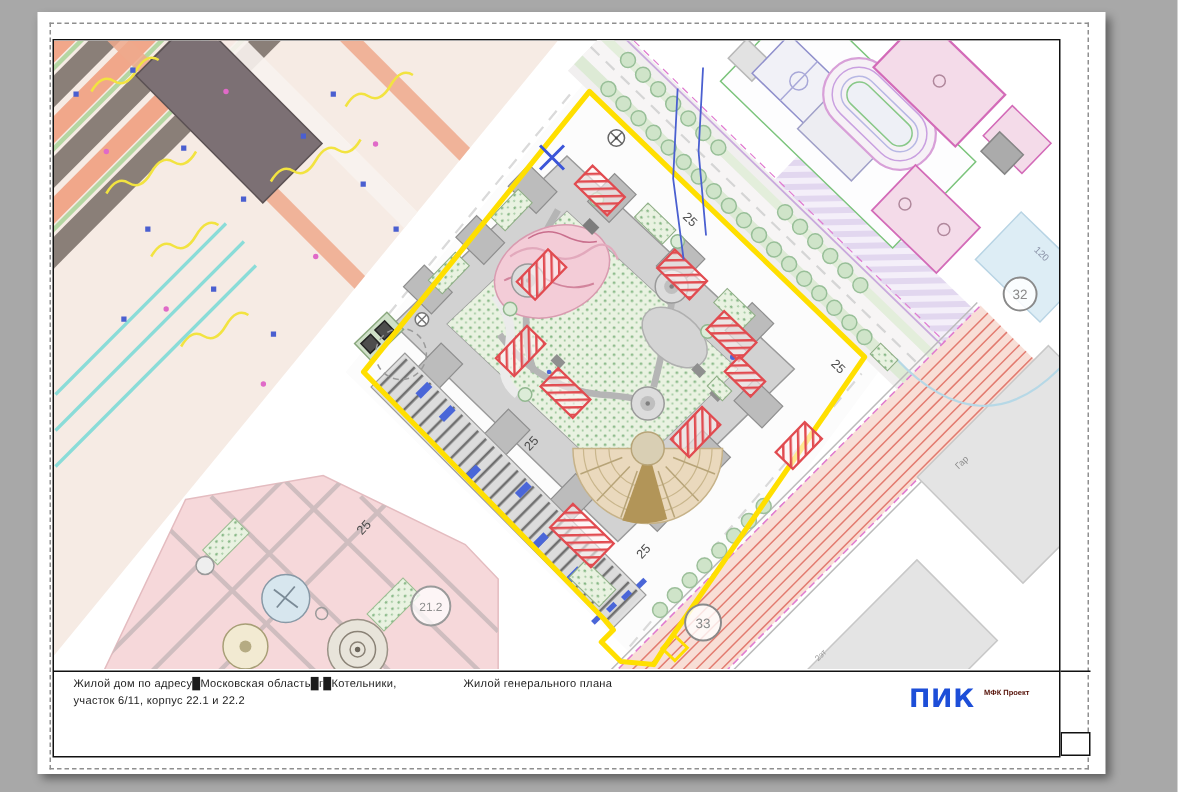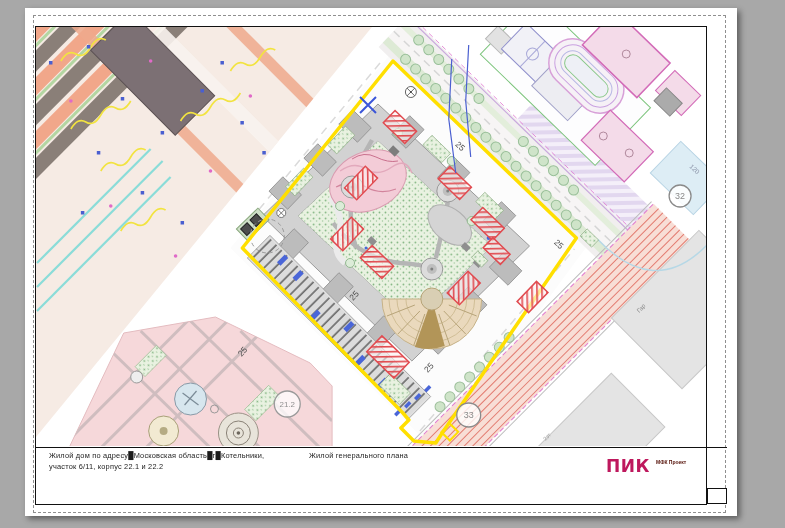--- a/index.html
+++ b/index.html
@@ -525,21 +525,21 @@
     </g>
   </svg>
 
   <div class="titlebar">
     <div class="proj">
       <div>Жилой дом по адресу█Московская область█г█Котельники,</div>
       <div>участок 6/11, корпус 22.1 и 22.2</div>
     </div>
     <div class="sheet">Жилой генерального плана</div>
     <div class="logo">
-      <span class="logo-main" style="color:#be185d">ПИК</span>
+      <span class="logo-main" style="color:#1d4ed8">ПИК</span>
       <span class="logo-sub" style="color:#551108">МФК Проект</span>
     </div>
   </div>
   </div>
 
   <div class="title-ext"></div>
   <div class="stamp-box"></div>
 </div>
 
 </body></html>

